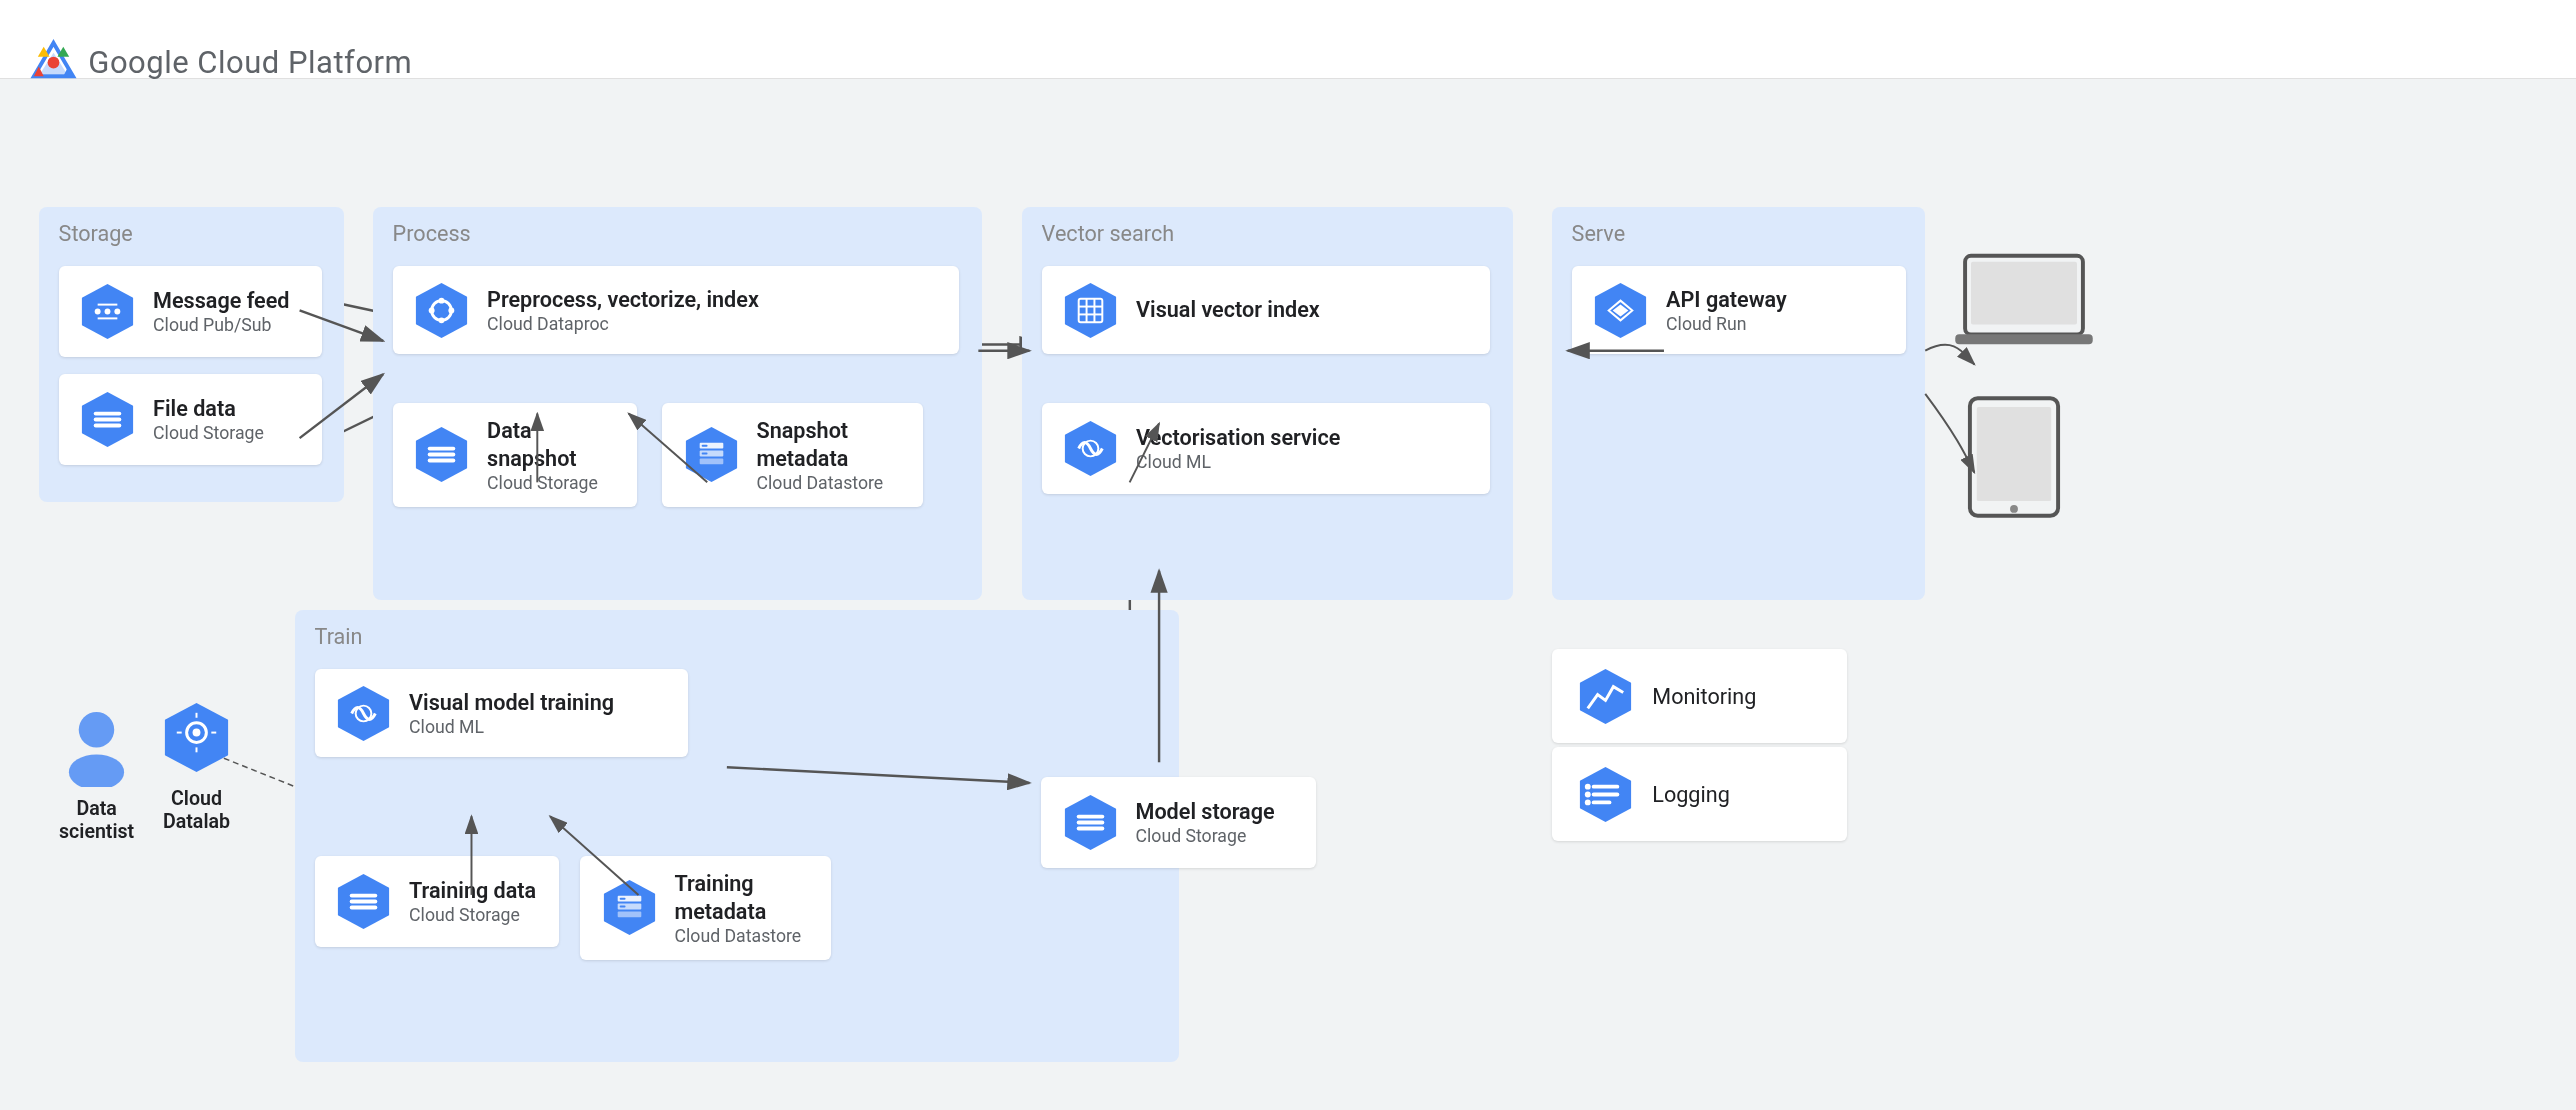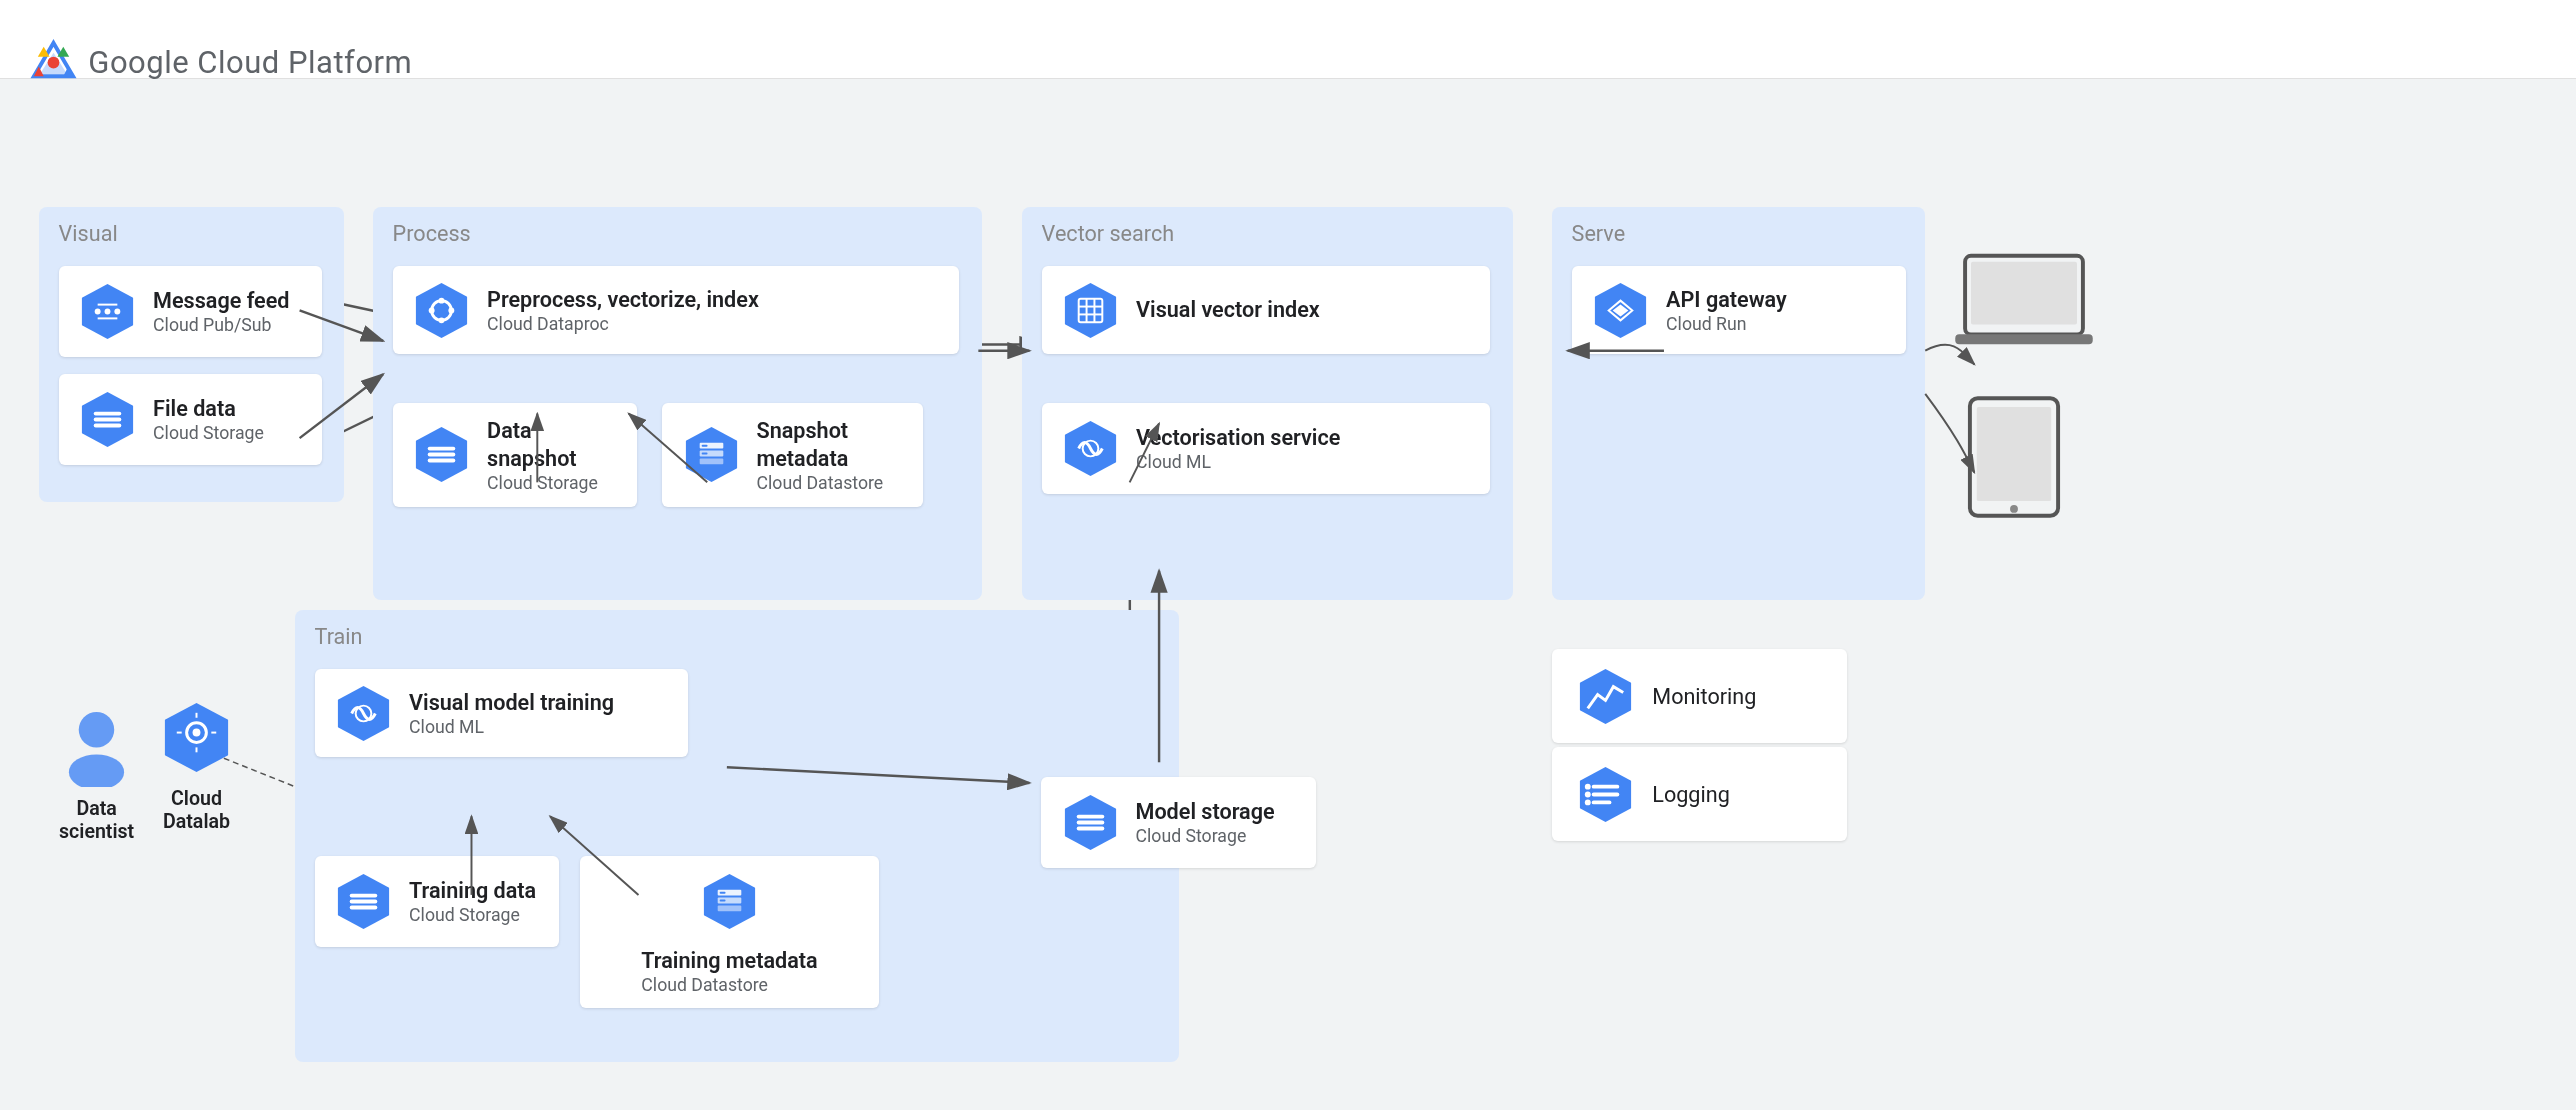--- a/index.html
+++ b/index.html
@@ -187,21 +187,21 @@
     <line x1="760" y1="690" x2="680" y2="640" stroke="#555" stroke-width="2.5" marker-end="url(#arrow)"></line>
 
     <path d="M1760 230 Q1830 180 1870 200" stroke="#555" stroke-width="2" fill="none" marker-end="url(#arrow)"></path>
 
     <path d="M1760 270 Q1840 310 1870 340" stroke="#555" stroke-width="2" fill="none" marker-end="url(#arrow)"></path>
 
     <line x1="200" y1="680" x2="300" y2="720" stroke="#555" stroke-width="1.5" stroke-dasharray="6,4"></line>
   </svg>
 
   <div class="section" style="left:39px; top:128px; width:305px; height:295px; background:#dce9fc;">
-    <span class="section-label">Visual</span>
+    <span class="section-label">Storage</span>
 
     <div class="service-card" style="top:59px; left:19.6px; width:263px;">
       <div class="hex-icon">
         <svg width="63" height="63" viewBox="0 0 64 64">
           <polygon points="32,4 58,18 58,46 32,60 6,46 6,18" fill="#4285f4"></polygon>
           <circle cx="22" cy="32" r="3" fill="white"></circle>
           <circle cx="32" cy="32" r="3" fill="white"></circle>
           <circle cx="42" cy="32" r="3" fill="white"></circle>
           <line x1="22" y1="25" x2="42" y2="25" stroke="white" stroke-width="2"></line>
           <line x1="22" y1="39" x2="42" y2="39" stroke="white" stroke-width="2"></line>
@@ -360,21 +360,21 @@
           <rect x="18" y="30" width="28" height="4" rx="2" fill="white"></rect>
           <rect x="18" y="36" width="28" height="4" rx="2" fill="white"></rect>
         </svg>
       </div>
       <div class="card-text">
         <span class="card-title">Training data</span>
         <span class="card-sub">Cloud Storage</span>
       </div>
     </div>
 
-    <div class="service-card" style="top:246px; left:285px; width:299px;flex-direction:column;">
+    <div class="service-card" style="top:246px; left:285px; width:251px;">
       <div class="hex-icon">
         <svg width="63" height="63" viewBox="0 0 64 64">
           <polygon points="32,4 58,18 58,46 32,60 6,46 6,18" fill="#4285f4"></polygon>
           <rect x="20" y="20" width="24" height="6" rx="1" fill="white" opacity="0.9"></rect>
           <rect x="20" y="28" width="24" height="6" rx="1" fill="white" opacity="0.7"></rect>
           <rect x="20" y="36" width="24" height="6" rx="1" fill="white" opacity="0.5"></rect>
           <rect x="22" y="22" width="6" height="2" rx="1" fill="#4285f4"></rect>
           <rect x="22" y="30" width="6" height="2" rx="1" fill="#4285f4"></rect>
         </svg>
       </div>

